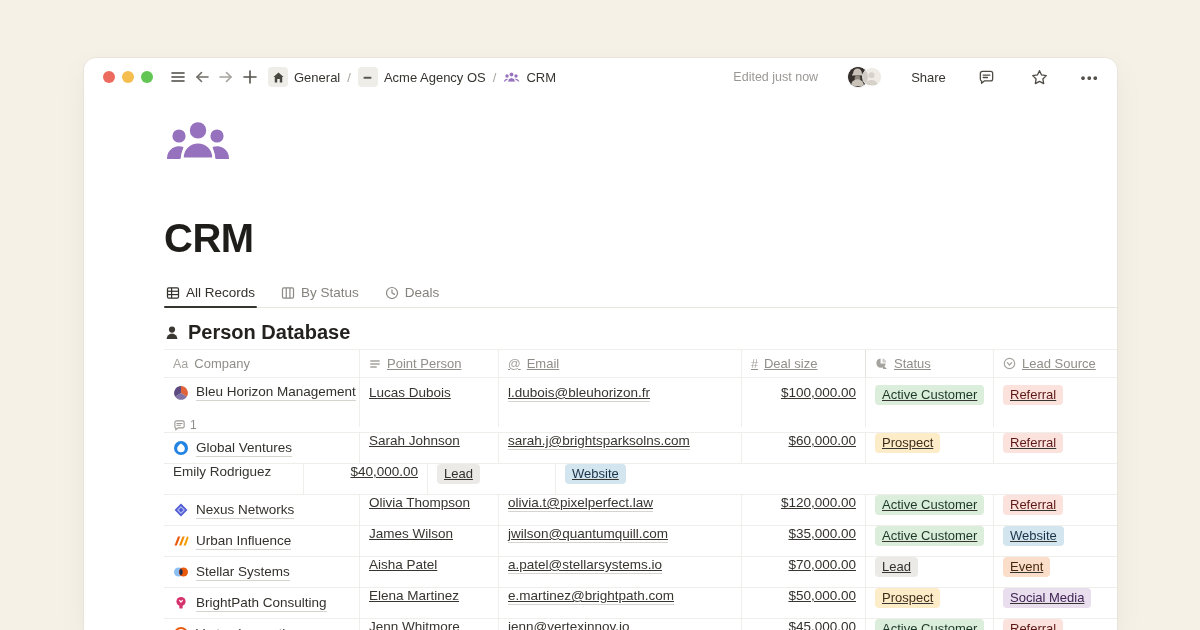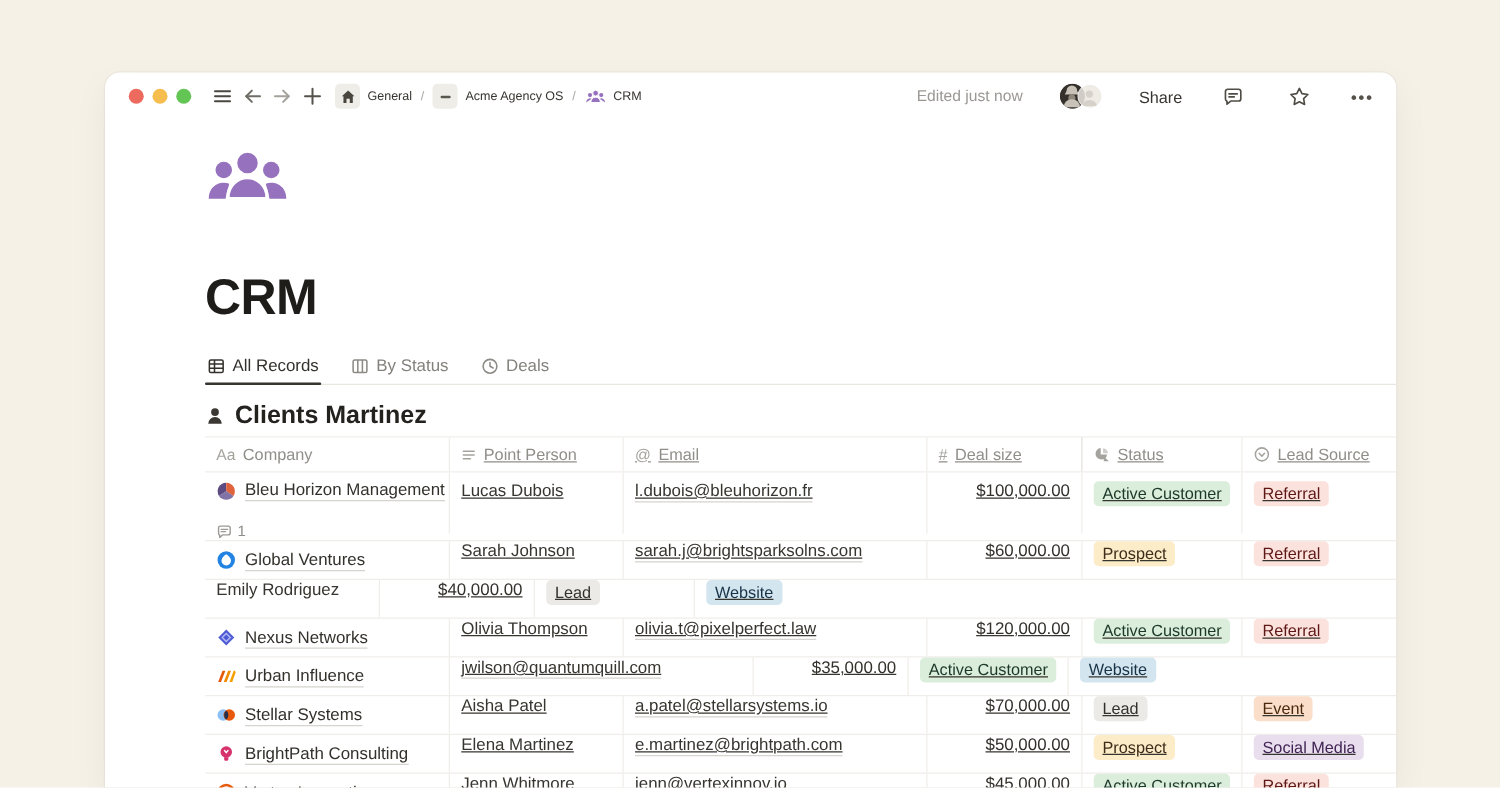--- a/index.html
+++ b/index.html
@@ -10,21 +10,21 @@
     background:#fff; border-radius:12px 12px 0 0;
     box-shadow:0 0 0 1px rgba(0,0,0,.035), 0 10px 30px rgba(0,0,0,.05); overflow:hidden; }
 
   
   .topbar { height:38px; display:flex; align-items:center; padding:0 18px 0 19px; }
   .lights { display:flex; gap:7px; margin-right:13px; }
   .light { width:12px; height:12px; border-radius:50%; }
   .light.red{background:#EC6A5E} .light.yellow{background:#F5BE4F} .light.green{background:#62C554}
   .tb-icon { display:flex; align-items:center; justify-content:center; width:24px; height:24px; color:#55524C; }
   .tb-icon svg { display:block; }
-  .crumbs { display:flex; align-items:center; gap:6px; margin-left:6px; font-size:10px; color:#37352F; white-space:nowrap; }
+  .crumbs { display:flex; align-items:center; gap:6px; margin-left:6px; font-size:13px; color:#37352F; white-space:nowrap; }
   .chip { width:20px; height:20px; border-radius:4px; background:#EFEDE8; display:flex; align-items:center; justify-content:center; }
   .sep { color:#A9A7A1; margin:0 1px; }
   .tb-right { margin-left:auto; display:flex; align-items:center; gap:29px; }
   .edited { font-size:12.5px; color:#9B9894; }
   .avatars { display:flex; align-items:center; }
   .avatar { width:22px; height:22px; border-radius:50%; background:#3A3531; border:1.5px solid #fff; position:relative; overflow:hidden; }
   .avatar.back { width:20px; height:20px; background:#EAE6DF; border:1.5px solid #fff; margin-left:-7px; opacity:.85; }
   .share { font-size:13px; color:#37352F; }
   .dots { font-size:13px; letter-spacing:1.5px; color:#55524C; font-weight:700; }
 
@@ -229,21 +229,21 @@
       </div>
     </div>
 
     <div class="db-heading">
       <svg width="16" height="16" viewBox="0 0 16 16">
           <g fill="#3B3833">
             <circle cx="8" cy="4.6" r="3.1"></circle>
             <path d="M2.6 14 a5.4 5.4 0 0 1 10.8 0 Z"></path>
           </g>
         </svg>
-      <h2>Clients Martinez</h2>
+      <h2>Person Database</h2>
     </div>
 
     <div class="table">
       <div class="thead">
         <div class="cell col0">
           <span class="prop-glyph">Aa</span>
           <span>Company</span>
         </div>
         <div class="cell col1">
           <svg width="12" height="12" viewBox="0 0 14 14">
@@ -404,20 +404,23 @@
                   <svg viewBox="0 0 16 16">
                     <path d="M1.5 12.5 5 3.5 h2.3 L3.8 12.5 Z" fill="#E8590C"></path>
                     <path d="M6 12.5 9.5 3.5 h2.3 L8.3 12.5 Z" fill="#F08C00"></path>
                     <path d="M10.5 12.5 14 3.5 h1 l.5 1.5 -2.7 7.5 Z" fill="#F59F00"></path>
                   </svg>
                 </span>
         <span class="company-name">Urban Influence</span>
       </div>
 
     </div>
+    <div class="cell col1">
+              <span>James Wilson</span>
+            </div>
     <div class="cell col2">
               <span class="email">jwilson@quantumquill.com</span>
             </div>
     <div class="cell col3 num">
               <span>$35,000.00</span>
             </div>
     <div class="cell col4">
               <span class="badge" style="background: rgb(219, 237, 219); color: rgb(28, 56, 41);">Active Customer</span>
             </div>
     <div class="cell col5">

